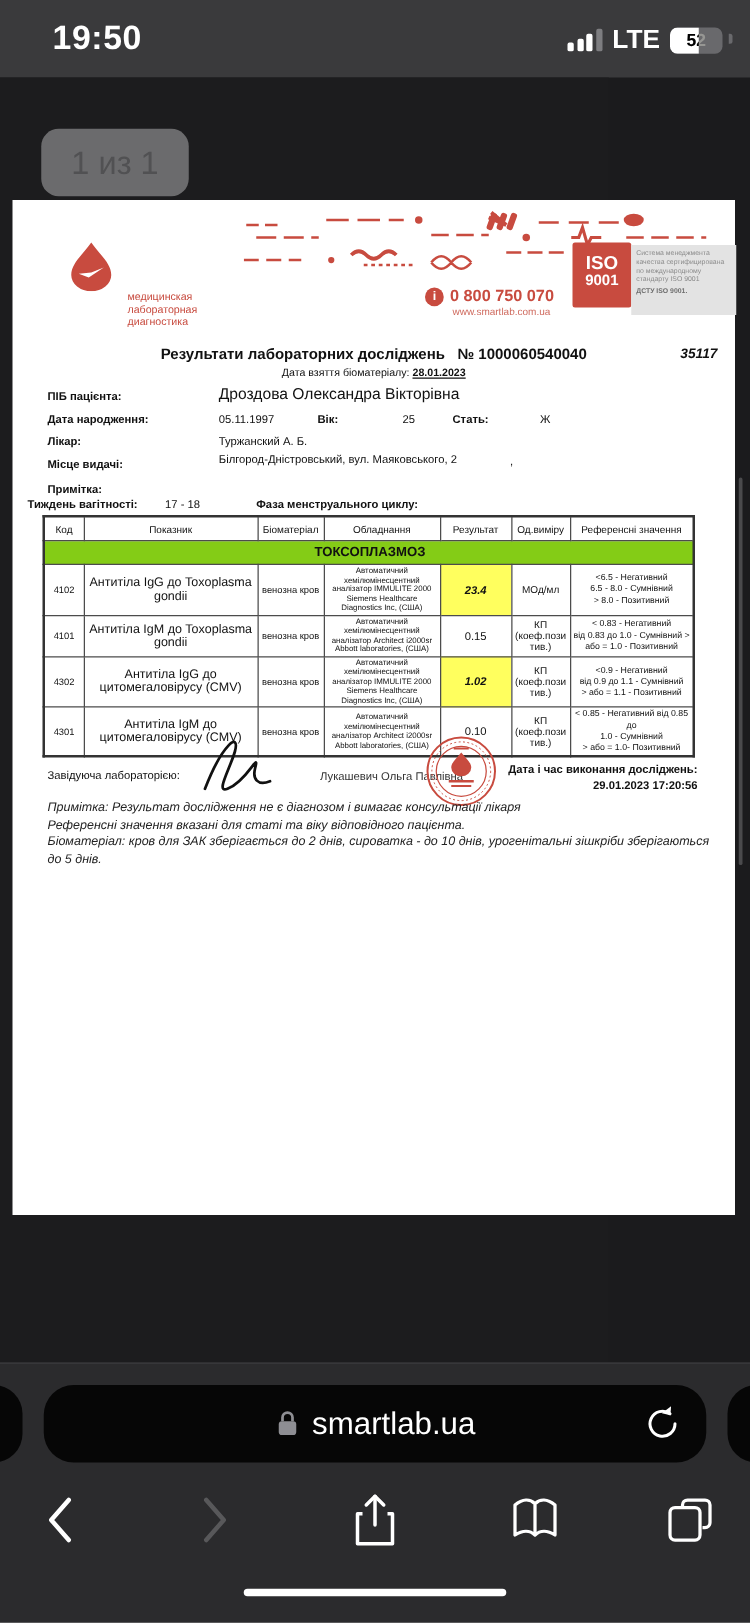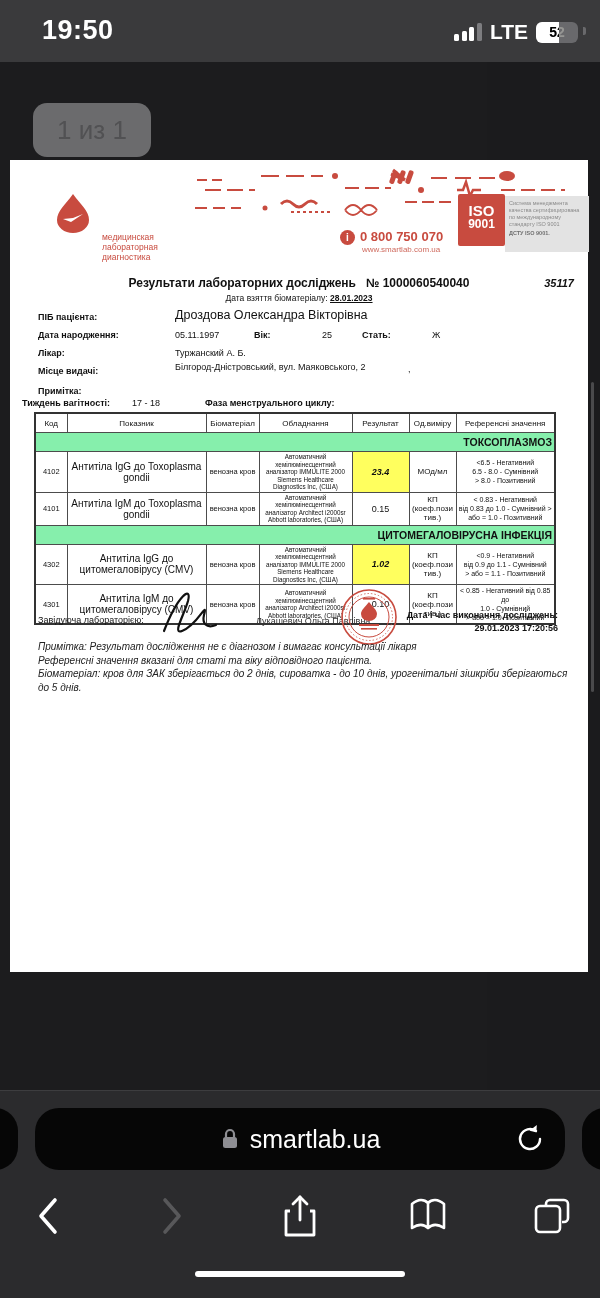--- a/index.html
+++ b/index.html
@@ -54,21 +54,21 @@
 
   .pt-label{font-size:9px;font-weight:700;}
   .pt-val{font-size:9px;}
   .pt-name{font-size:12.5px;}
 
   
   table.res{position:absolute;left:24px;top:252px;width:520px;border-collapse:collapse;
       table-layout:fixed;font-size:7.5px;}
   table.res td,table.res th{border:1px solid #4c4c4c;padding:1px 2px;text-align:center;vertical-align:middle;}
   table.res th{font-size:8px;font-weight:400;height:16px;}
-  tr.section td{background:#86efac;text-align:right;font-weight:700;font-size:10.5px;height:16px;padding-left:4px;}
+  tr.section td{background:#84cc16;text-align:center;font-weight:700;font-size:10.5px;height:16px;padding-left:4px;}
   td.name{text-align:left;padding-left:4px;font-size:10px;}
   td.equip{font-size:6.3px;line-height:7.5px;}
   td.refs{font-size:7px;line-height:9px;white-space:pre-line;}
   td.unit{font-size:8px;word-wrap:break-word;}
   td.result{font-size:9px;}
   td.result.hl{background:#ffff5e;font-weight:700;font-style:italic;}
   table.res{border:2px solid #333;}
 
   
   .f-lab{left:28px;top:455px;font-size:9px;font-weight:400;}
@@ -235,23 +235,20 @@
         <td>4101</td>
         <td class="name">Антитіла IgM до Toxoplasma gondii</td>
         <td>венозна кров</td>
         <td class="equip">Автоматичний хемілюмінесцентний аналізатор Architect i2000sr Abbott laboratories, (США)</td>
         <td class="result">0.15</td>
         <td class="unit">КП (коеф.позитив.)</td>
         <td class="refs">&lt; 0.83 - Негативний
 від 0.83 до 1.0 - Сумнівний &gt;
 або = 1.0 - Позитивний</td>
       </tr>
-      <tr class="section">
-        <td colspan="7">ЦИТОМЕГАЛОВІРУСНА ІНФЕКЦІЯ</td>
-      </tr>
       <tr>
         <td>4302</td>
         <td class="name">Антитіла IgG до цитомегаловірусу (CMV)</td>
         <td>венозна кров</td>
         <td class="equip">Автоматичний хемілюмінесцентний аналізатор IMMULITE 2000 Siemens Healthcare Diagnostics Inc, (США)</td>
         <td class="result hl">1.02</td>
         <td class="unit">КП (коеф.позитив.)</td>
         <td class="refs">&lt;0.9 - Негативний
 від 0.9 до 1.1 - Сумнівний
 &gt; або = 1.1 - Позитивний</td>

